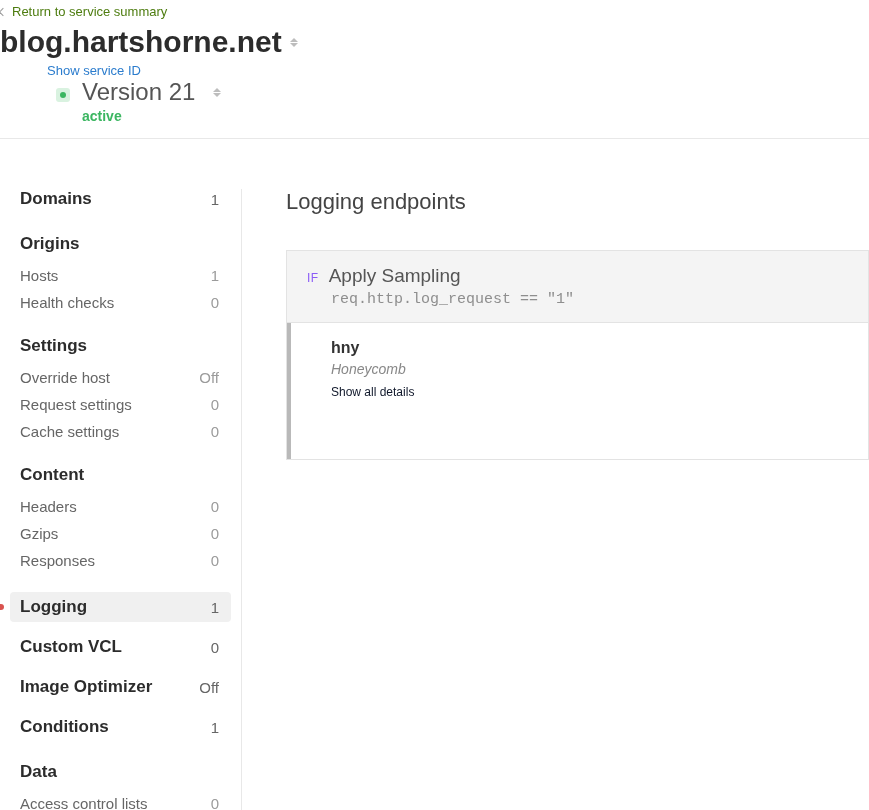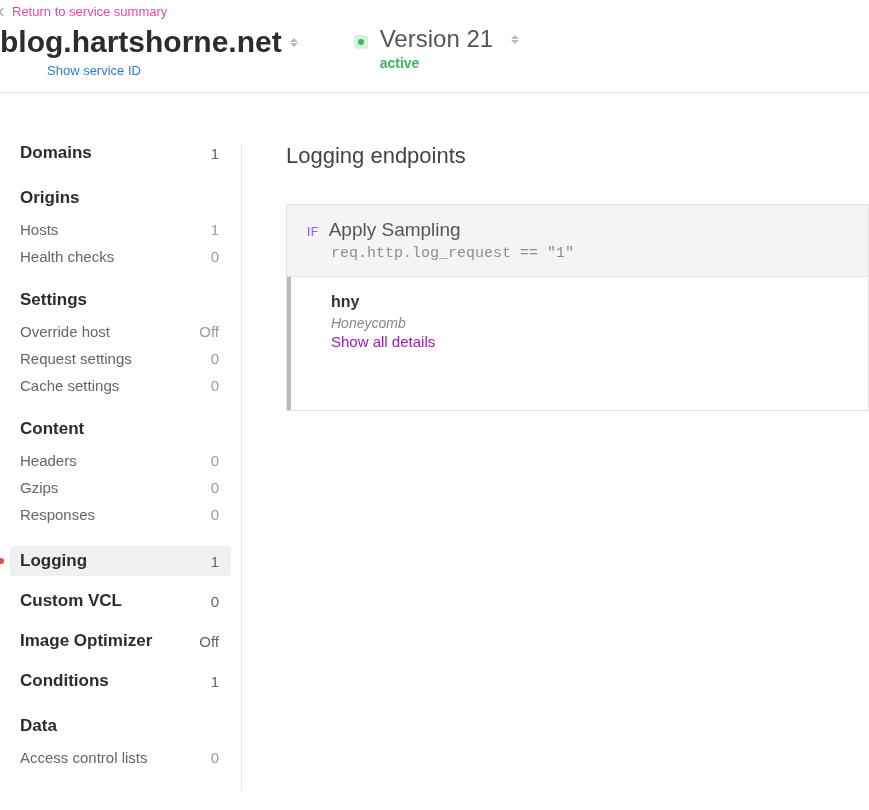--- a/index.html
+++ b/index.html
@@ -6,40 +6,41 @@
   body {
     font-family: -apple-system, BlinkMacSystemFont, "Helvetica Neue", Arial, sans-serif;
     color: #333;
     font-size: 15px;
     width: 869px;
     background: #fff;
   }
   .page { padding: 0; }
   .top-link {
     font-size: 13px;
-    color: #ec4899;
+    color: #4d7c0f;
     padding: 4px 0 6px 0;
     display: flex;
     align-items: center;
     cursor: pointer;
   }
   .chev-left {
     display: inline-block;
     width: 6px; height: 6px;
     border-left: 1.5px solid #9b9b9b;
     border-bottom: 1.5px solid #9b9b9b;
     transform: rotate(45deg);
     margin-right: 6px;
   }
   .header-row {
     display: flex;
     align-items: flex-start;
     padding-bottom: 14px;
     border-bottom: 1px solid #e8e8e8;
     margin-bottom: 50px;
+    flex-direction: column;
   }
   .svc-block { display: flex; flex-direction: column; }
   .svc-title-row { display: flex; align-items: center; }
   .svc-title {
     font-size: 30px;
     font-weight: 700;
     color: #2c2c2c;
   }
   .sort-icon {
     display: inline-flex;
@@ -185,21 +186,21 @@
   .then-kw {
     font-size: 12px;
     color: #8e8e8e;
     letter-spacing: 0.5px;
     margin-left: 8px;
     margin-bottom: 16px;
   }
   .endpoint-block { margin-left: 28px; }
   .ep-name { font-weight: 700; color: #333; font-size: 16px; }
   .ep-type { font-style: italic; color: #888; font-size: 14px; margin-top: 4px; }
-  .ep-link { color: #a21caf; font-size: 15px; margin-top: 2px; cursor: pointer; }
+  .ep-link { color: #0f172a; font-size: 12px; margin-top: 8px; cursor: pointer; }
 </style>
 </head>
 <body>
 
 <div class="page">
 
   <div class="top-link">
     <span class="chev-left"></span>
     <span>Return to service summary</span>
   </div>

